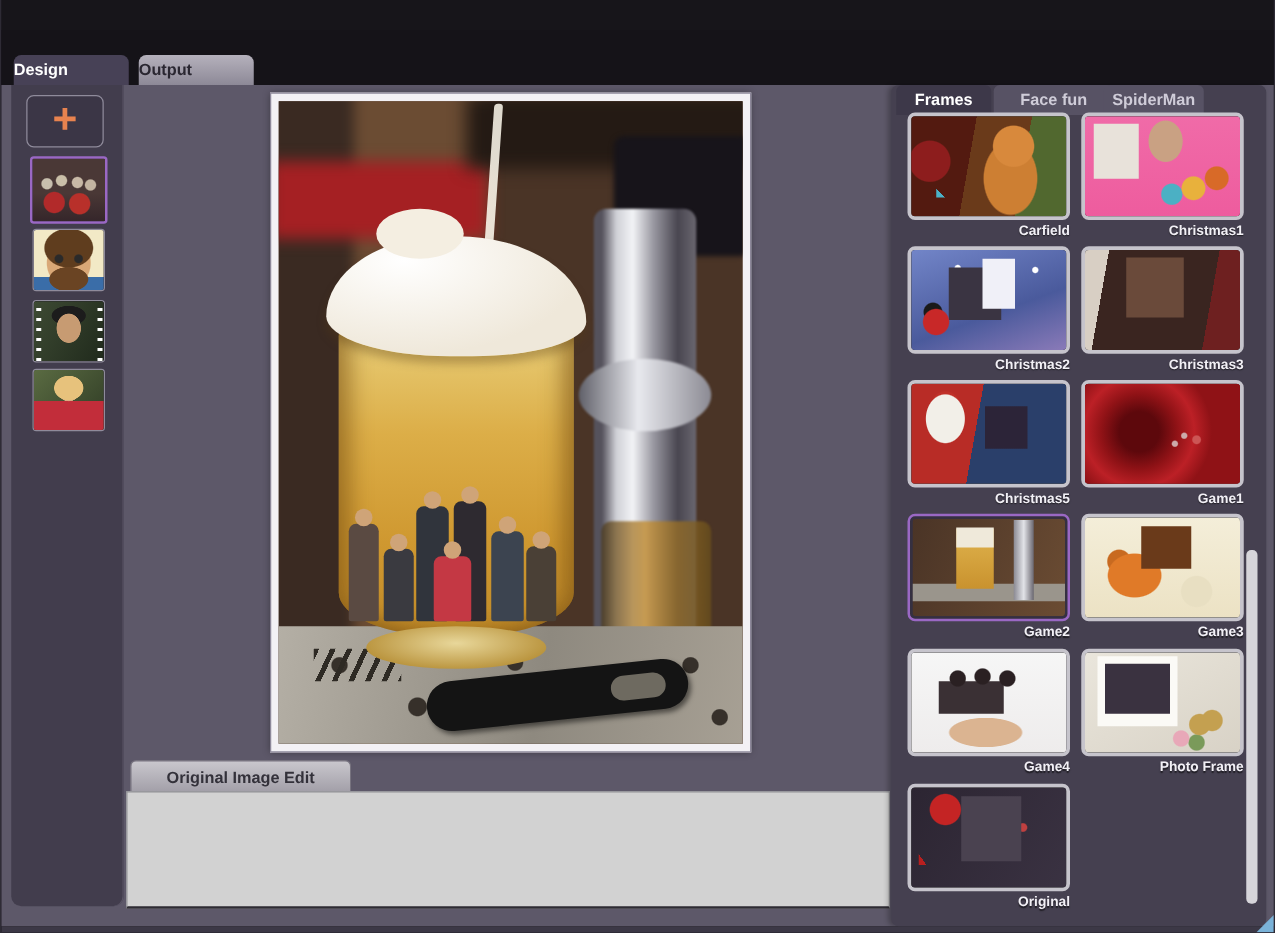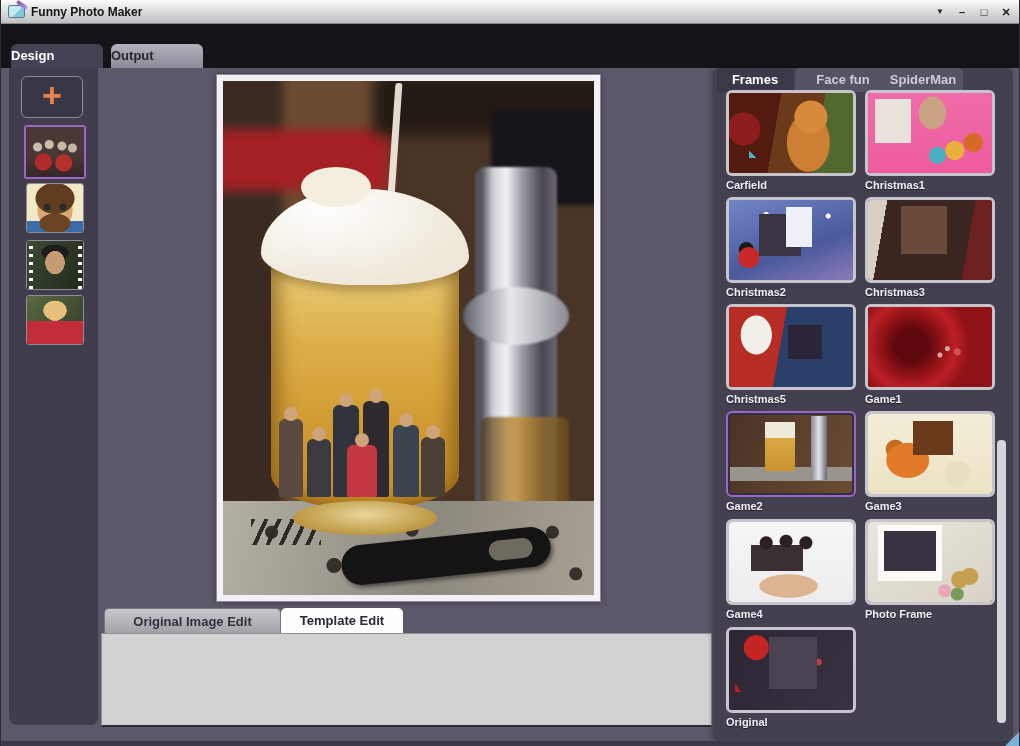--- a/index.html
+++ b/index.html
@@ -135,21 +135,21 @@
     text-align:center;line-height:24px;cursor:default;}
   .rtab.frames{left:4px;width:76px;background:#3d3849;color:#ffffff;}
   .rtab.facefun{left:82px;width:96px;background:#575264;color:#cfccd8;}
   .rtab.artistic{left:170px;width:80px;background:#575264;color:#cfccd8;}
   .fcell{position:absolute;width:130px;cursor:pointer;}
   .fthumb{height:86px;border:3px solid #c6c4cc;border-radius:6px;overflow:hidden;position:relative;background:#222;}
   .fcell.sel .fthumb{border:2px solid #9a68c4;padding:2px;background:#353041;}
   .fcell.sel .fthumb .fart{border-radius:3px;}
   .fart{position:absolute;inset:0;}
   .fcell.sel .fart{position:relative;width:100%;height:100%;}
-  .flabel{margin-top:3px;text-align:left;font-size:11px;font-weight:bold;color:#f2f0f6;
+  .flabel{margin-top:3px;text-align:right;font-size:11px;font-weight:bold;color:#f2f0f6;
     text-shadow:0 1px 1px rgba(0,0,0,.6);}
   .c1{left:13px;} .c2{left:152px;}
   .r1{top:22px;} .r2{top:129px;} .r3{top:236px;} .r4{top:343px;} .r5{top:451px;} .r6{top:559px;}
 
   
   .fa-carfield{background:
     radial-gradient(circle at 66% 30%,#d8893c 16px,transparent 17px),
     radial-gradient(ellipse 22px 30px at 64% 62%,#cd7f33 95%,transparent),
     linear-gradient(45deg,#4bb3c9 0 12%,transparent 12%) 22% 72%/34px 26px no-repeat,
     radial-gradient(circle at 12% 45%,#8d1d1d 16px,transparent 17px),
@@ -225,30 +225,20 @@
   .vscroll{position:absolute;left:284px;top:372px;width:9px;height:283px;background:#d6d5da;
     border-radius:4px;cursor:pointer;}
   .resize-grip{position:absolute;right:0;bottom:0;width:0;height:0;
     border-left:14px solid transparent;border-bottom:14px solid #7ab2d8;}
 </style>
 </head>
 <body>
 
 <div class="stage">
 
-  <div class="titlebar">
-    <div class="appicon"></div>
-    <div class="apptitle">Funny Photo Maker</div>
-    <div class="wincontrols">
-      <span class="wbtn menu">▼</span>
-      <span class="wbtn">–</span>
-      <span class="wbtn">□</span>
-      <span class="wbtn">✕</span>
-    </div>
-  </div>
 
   <div class="tabstrip">
     <div class="maintab design">Design</div>
     <div class="maintab output">Output</div>
   </div>
 
   <div class="mainarea">
 
     <div class="sidebar">
       <div class="addbtn">+</div>
@@ -288,21 +278,20 @@
             <div class="person" style="left:116px;width:26px;height:72px;background:#3c4450;"></div>
             <div class="person" style="left:144px;width:24px;height:60px;background:#4a4036;"></div>
           </div>
           <div class="ph-foam"></div>
           <div class="ph-base"></div>
         </div>
       </div>
     </div>
 
     <div class="btab orig">Original Image Edit</div>
-    <div class="btab tmpl">Template Edit</div>
     <div class="editpanel"></div>
 
     <div class="rpanel">
       <div class="rtab frames">Frames</div>
       <div class="rtab facefun">Face fun</div>
       <div class="rtab artistic">SpiderMan</div>
 
       <div class="fcell c1 r1">
         <div class="fthumb">
             <div class="fart fa-carfield"></div>

